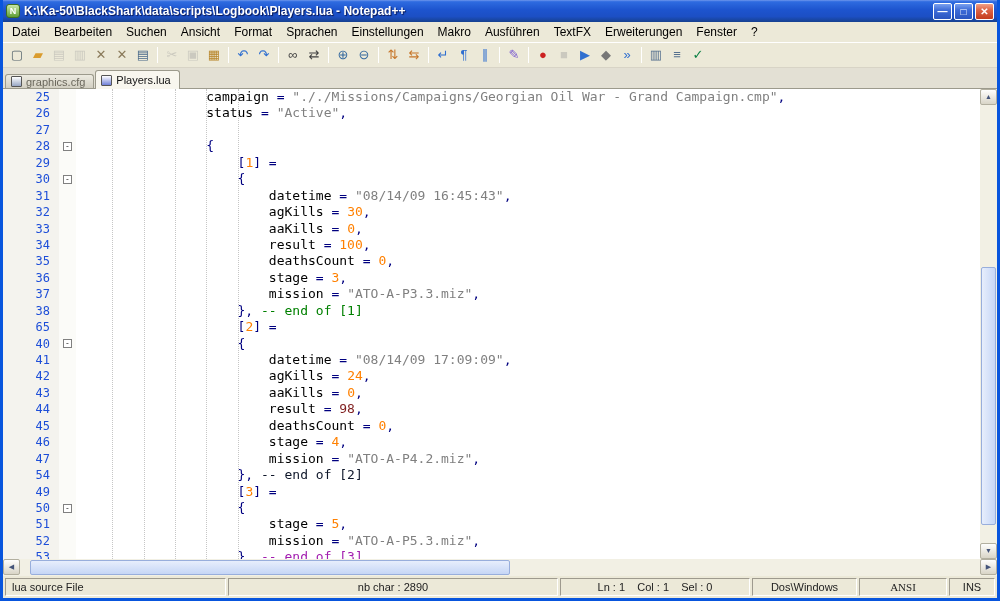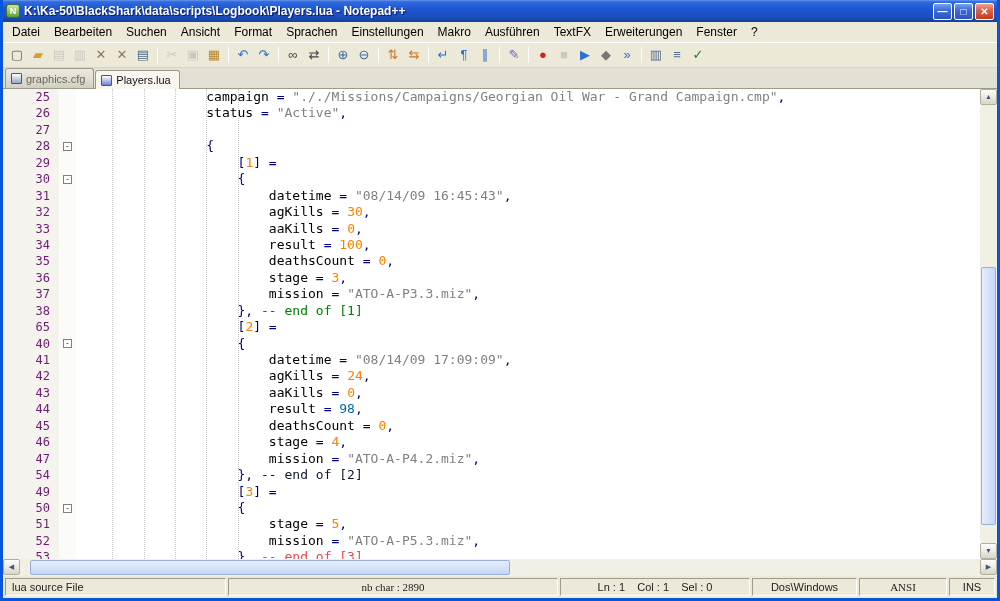--- a/index.html
+++ b/index.html
@@ -55,31 +55,31 @@
   
   .tabbar {
     height:21px; flex:none; display:flex; align-items:flex-end;
     background:#E3E0D4; border-bottom:1px solid #9C9A8C; padding:0 2px;
   }
   .tab {
     display:flex; align-items:center; gap:4px; padding:0 8px 0 5px;
     font-size:11px; border:1px solid #9C9A8C; border-bottom:none;
     border-radius:3px 3px 0 0; margin-right:1px;
   }
-  .tab.inactive { background:linear-gradient(#EDEBE1,#D2CFC2); color:#6A675C; height:20px; }
+  .tab.inactive { background:linear-gradient(#EDEBE1,#D2CFC2); color:#6A675C; height:14px; }
   .tab.active   { background:#F8F6EE; color:#111; height:19px; margin-bottom:-1px; }
   .tab-icon { width:11px; height:11px; border:1px solid #555; border-radius:1px; flex:none; }
   
   .editor { flex:1; display:flex; background:#fff; overflow:hidden; position:relative; }
   .rows-wrap { flex:1; position:relative; overflow:hidden; background:#fff; }
   .guides { position:absolute; left:78px; top:0; bottom:0; right:0; font:13px "DejaVu Sans Mono", monospace; pointer-events:none; z-index:0; }
   .guide { position:absolute; top:0; bottom:0; width:0; border-left:1px dotted #C6C6C6; }
   .rows { position:relative; z-index:1; }
   .row { display:flex; height:16.45px; font:13px/16.45px "DejaVu Sans Mono", monospace; }
-  .num-cell { width:56px; flex:none; padding-right:9px; text-align:right; background:#F4F3EE; color:#701a75; font-size:12px; }
+  .num-cell { width:56px; flex:none; padding-right:9px; text-align:right; background:#F4F3EE; color:#1d4ed8; font-size:12px; }
   .fold-cell { width:17px; flex:none; background:#FBFBF8; display:flex; align-items:center; justify-content:center; }
   .fold-box { width:9px; height:9px; border:1px solid #808080; background:#fff; font:8px/7px "DejaVu Sans Mono", monospace; text-align:center; color:#333; }
   .code-cell { white-space:pre; padding-left:5px; background:transparent; }
   
   .vscroll { width:17px; flex:none; display:flex; flex-direction:column; background:#F2F0E4; }
   .sb-btn {
     height:16px; width:17px; flex:none;
     background:linear-gradient(#FEFEFD,#D9D5C7); border:1px solid #B2AF9F; border-radius:2px;
     color:#44547A; font-size:7px; line-height:14px; text-align:center;
   }
@@ -97,21 +97,21 @@
   
   .statusbar {
     height:22px; flex:none; display:flex; gap:2px; padding:2px;
     background:#ECE9D8; font-size:11px; color:#222;
   }
   .sb-cell {
     border:1px solid; border-color:#9E9A8E #FFFFFF #FFFFFF #9E9A8E;
     display:flex; align-items:center; padding:0 6px; white-space:pre; overflow:hidden;
   }
   .sb-doc { flex:1; }
-  .sb-chars { width:330px; justify-content:center;font-family:Liberation Serif, serif; }
+  .sb-chars { width:330px; justify-content:center; }
   .sb-caret { width:190px; justify-content:center; }
   .sb-eol { width:105px; justify-content:center; }
   .sb-enc { width:88px; justify-content:center;font-family:Liberation Serif, serif; }
   .sb-ins { width:46px; justify-content:center; }
 </style>
 </head>
 <body>
 
 <div class="window">
 
@@ -300,21 +300,21 @@
             <div class="code-cell"><span>                        </span><span style="color: rgb(0, 0, 0);">agKills</span><span style="color: rgb(0, 0, 128);"> = </span><span style="color: rgb(255, 128, 0);">24</span><span style="color: rgb(0, 0, 128);">,</span></div>
           </div>
           <div class="row">
             <div class="num-cell">43</div>
             <div class="fold-cell"></div>
             <div class="code-cell"><span>                        </span><span style="color: rgb(0, 0, 0);">aaKills</span><span style="color: rgb(0, 0, 128);"> = </span><span style="color: rgb(255, 128, 0);">0</span><span style="color: rgb(0, 0, 128);">,</span></div>
           </div>
           <div class="row">
             <div class="num-cell">44</div>
             <div class="fold-cell"></div>
-            <div class="code-cell"><span>                        </span><span style="color: rgb(0, 0, 0);">result</span><span style="color: rgb(0, 0, 128);"> = </span><span style="color: #0369a1;">98</span><span style="color: rgb(0, 0, 128);">,</span></div>
+            <div class="code-cell"><span>                        </span><span style="color: rgb(0, 0, 0);">result</span><span style="color: rgb(0, 0, 128);"> = </span><span style="color: #7f1d1d;">98</span><span style="color: rgb(0, 0, 128);">,</span></div>
           </div>
           <div class="row">
             <div class="num-cell">45</div>
             <div class="fold-cell"></div>
             <div class="code-cell"><span>                        </span><span style="color: rgb(0, 0, 0);">deathsCount</span><span style="color: rgb(0, 0, 128);"> = </span><span style="color: rgb(255, 128, 0);">0</span><span style="color: rgb(0, 0, 128);">,</span></div>
           </div>
           <div class="row">
             <div class="num-cell">46</div>
             <div class="fold-cell"></div>
             <div class="code-cell"><span>                        </span><span style="color: rgb(0, 0, 0);">stage</span><span style="color: rgb(0, 0, 128);"> = </span><span style="color: rgb(255, 128, 0);">4</span><span style="color: rgb(0, 0, 128);">,</span></div>
@@ -347,21 +347,21 @@
             <div class="code-cell"><span>                        </span><span style="color: rgb(0, 0, 0);">stage</span><span style="color: rgb(0, 0, 128);"> = </span><span style="color: rgb(255, 128, 0);">5</span><span style="color: rgb(0, 0, 128);">,</span></div>
           </div>
           <div class="row">
             <div class="num-cell">52</div>
             <div class="fold-cell"></div>
             <div class="code-cell"><span>                        </span><span style="color: rgb(0, 0, 0);">mission</span><span style="color: rgb(0, 0, 128);"> = </span><span style="color: rgb(128, 128, 128);">"ATO-A-P5.3.miz"</span><span style="color: rgb(0, 0, 128);">,</span></div>
           </div>
           <div class="row">
             <div class="num-cell">53</div>
             <div class="fold-cell"></div>
-            <div class="code-cell"><span>                    </span><span style="color: rgb(0, 0, 128);">}, </span><span style="color: #ef4444;">-- end of [3]</span></div>
+            <div class="code-cell"><span>                    </span><span style="color: rgb(0, 0, 128);">}, </span><span style="color: #a21caf;">-- end of [3]</span></div>
           </div>
         </div>
     </div>
     <div class="vscroll">
       <div class="sb-btn">▲</div>
       <div class="v-track">
         <div class="v-thumb"></div>
       </div>
       <div class="sb-btn">▼</div>
     </div>

